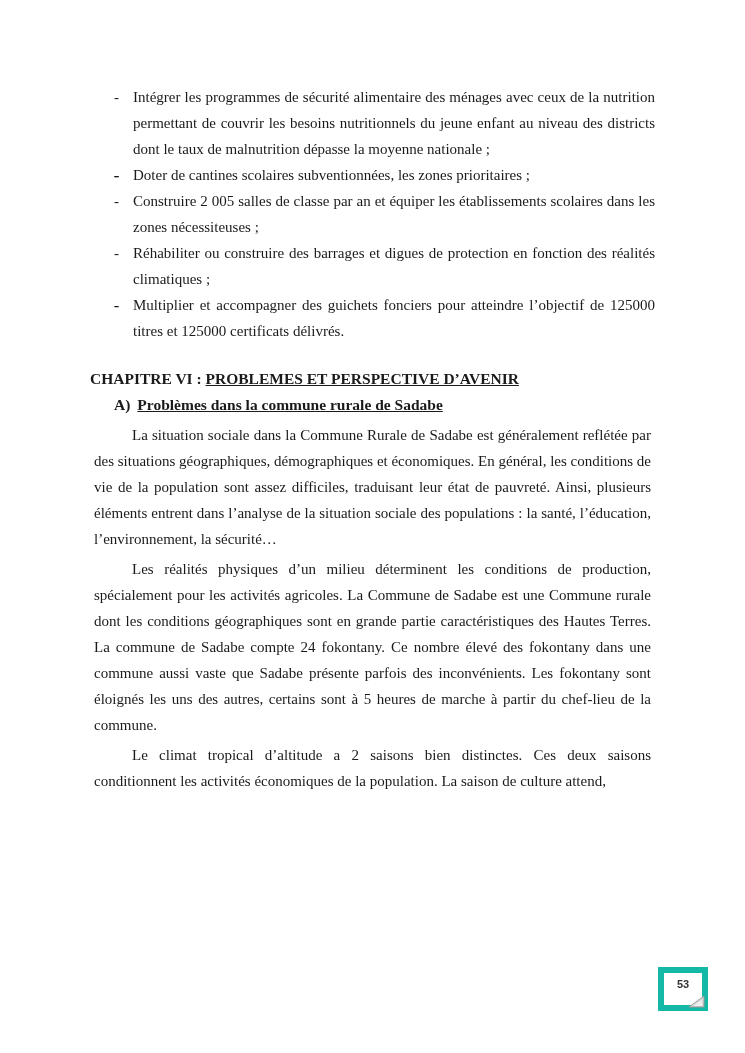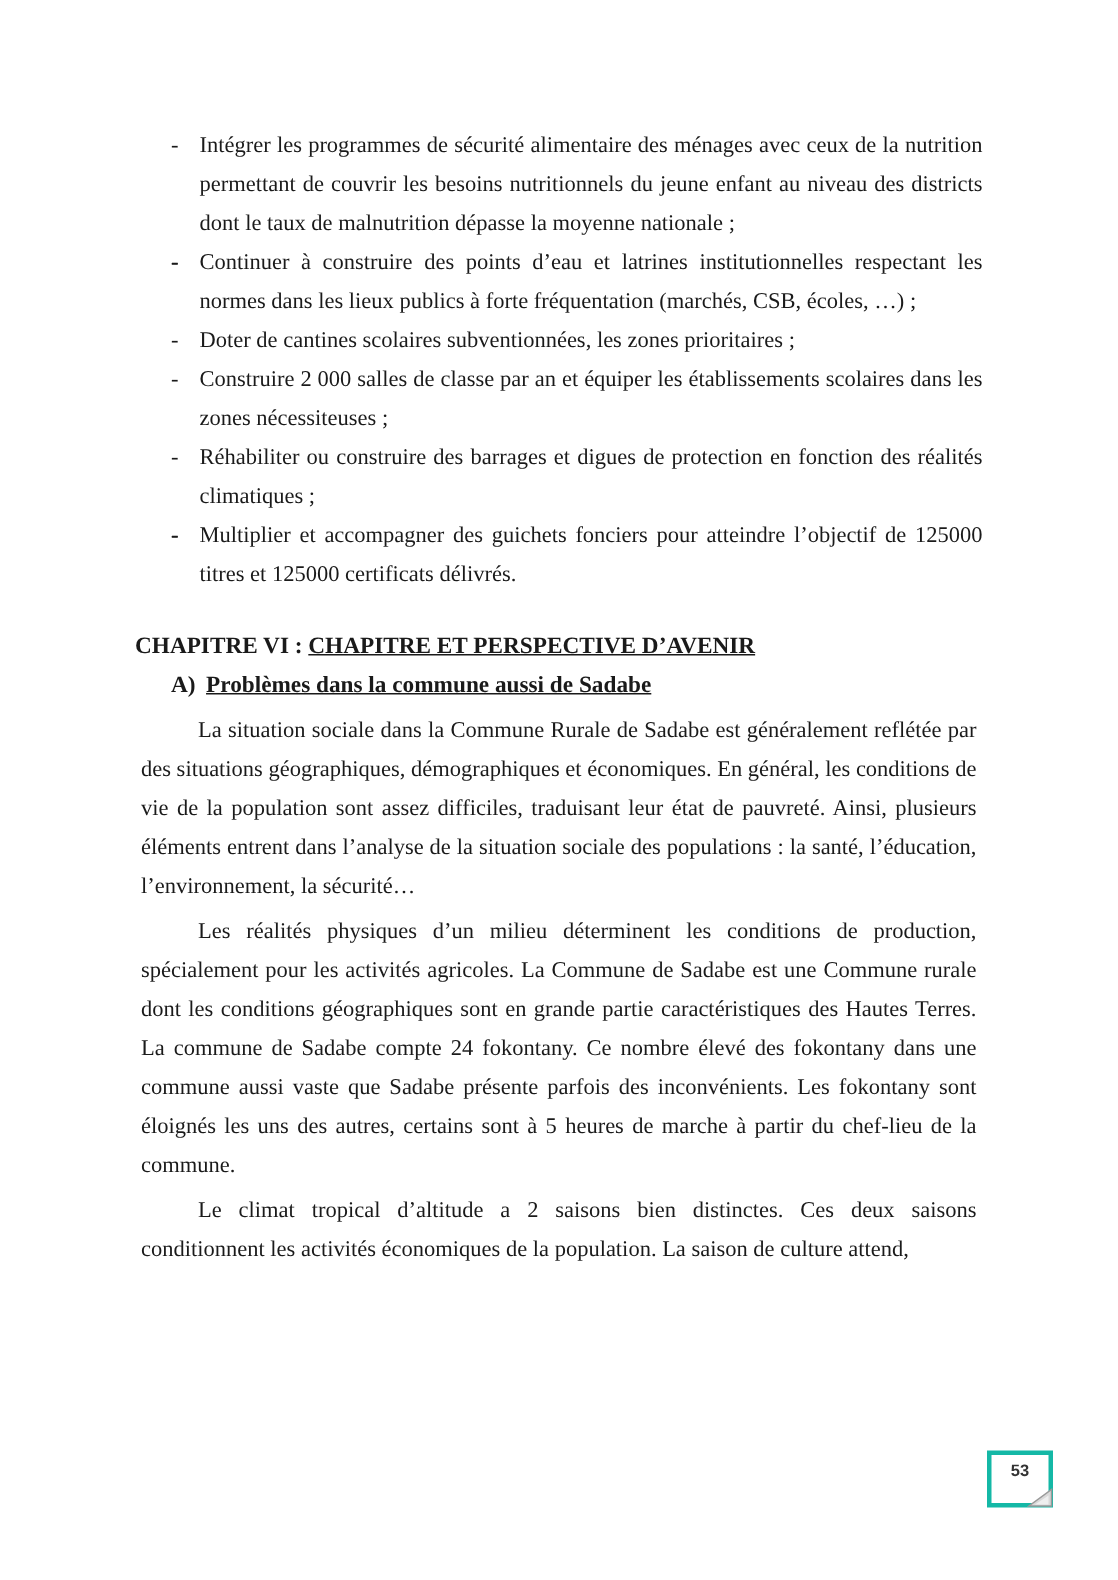--- a/index.html
+++ b/index.html
@@ -59,21 +59,21 @@
     margin: 4px;
     text-indent: 38px;
     text-align: justify;
   }
   .pagenum-box {
     position: absolute;
     left: 658px;
     top: 967px;
     width: 38px;
     height: 32px;
-    border: 3px solid #14b8a6;
+    border: 6px solid #14b8a6;
     background: #ffffff;
     font-family: "Liberation Sans", sans-serif;
     font-size: 11px;
     font-weight: bold;
     color: #333333;
   }
   .pagenum-box .num {
     display: block;
     text-align: center;
     margin-top: 5px;
@@ -95,49 +95,48 @@
     <ul class="bullets">
       <li class="bullet">
         <span class="dash">-</span>
         <span>Intégrer les programmes de sécurité alimentaire des ménages avec ceux de la nutrition permettant de couvrir les besoins nutritionnels du jeune enfant au niveau des districts dont le taux de malnutrition dépasse la moyenne nationale ;</span>
       </li>
       <li class="bullet">
         <span class="dash">-</span>
       </li>
       <li class="bullet">
         <span class="dash">-</span>
-        <span>Continuer à construire des points d’eau et latrines institutionnelles respectant les normes dans les lieux publics à forte fréquentation (marchés, CSB, écoles, …) ;</span>
       </li>
       <li class="bullet">
         <span class="dash">-</span>
         <span>Doter de cantines scolaires subventionnées, les zones prioritaires ;</span>
       </li>
       <li class="bullet">
         <span class="dash">-</span>
-        <span>Construire 2 000 salles de classe par an et équiper les établissements scolaires dans les zones nécessiteuses ;</span>
+        <span>Construire 2 005 salles de classe par an et équiper les établissements scolaires dans les zones nécessiteuses ;</span>
       </li>
       <li class="bullet">
         <span class="dash">-</span>
         <span>Réhabiliter ou construire des barrages et digues de protection en fonction des réalités climatiques ;</span>
       </li>
       <li class="bullet">
         <span class="dash">-</span>
       </li>
       <li class="bullet">
         <span class="dash">-</span>
         <span>Multiplier et accompagner des guichets fonciers pour atteindre l’objectif de 125000 titres et 125000 certificats délivrés.</span>
       </li>
     </ul>
 
     <div class="chapter">
-      <span class="chapter-prefix">CHAPITRE VI : </span><span class="chapter-title">CHAPITRE ET PERSPECTIVE D’AVENIR</span>
+      <span class="chapter-prefix">CHAPITRE VI : </span><span class="chapter-title">PROBLEMES ET PERSPECTIVE D’AVENIR</span>
     </div>
 
     <div class="section">
-      <span class="section-label">A)</span><span class="section-title">Problèmes dans la commune aussi de Sadabe</span>
+      <span class="section-label">A)</span><span class="section-title">Problèmes dans la commune rurale de Sadabe</span>
     </div>
 
     <p class="para">La situation sociale dans la Commune Rurale de Sadabe est généralement reflétée par des situations géographiques, démographiques et économiques.  En général, les conditions de vie de la population sont assez difficiles, traduisant leur état de pauvreté. Ainsi, plusieurs éléments entrent dans l’analyse de la situation sociale des populations : la santé, l’éducation, l’environnement, la sécurité…</p>
     <p class="para">Les réalités physiques d’un milieu déterminent les conditions de production, spécialement pour les activités agricoles. La Commune de Sadabe est une Commune rurale dont les conditions géographiques sont en grande partie caractéristiques des Hautes Terres. La commune de Sadabe compte 24 fokontany. Ce nombre élevé des fokontany dans une commune aussi vaste que Sadabe présente parfois des inconvénients. Les fokontany sont éloignés les uns des autres, certains sont à 5 heures de marche à partir du chef-lieu de la commune.</p>
     <p class="para">Le climat tropical d’altitude a 2 saisons bien distinctes. Ces deux saisons conditionnent les activités économiques de la population. La saison de culture attend,</p>
 
   </div>
 
   <div class="pagenum-box">
     <span class="num">53</span>

